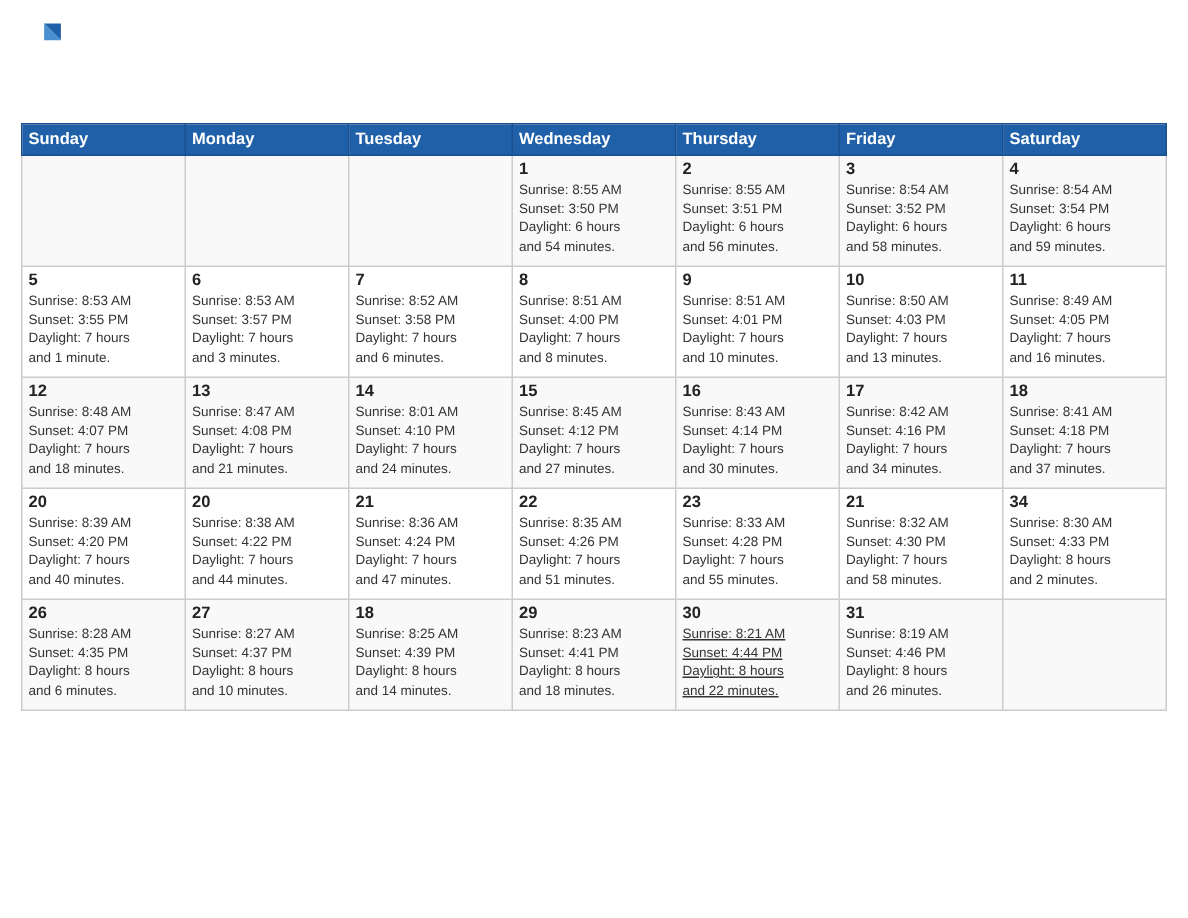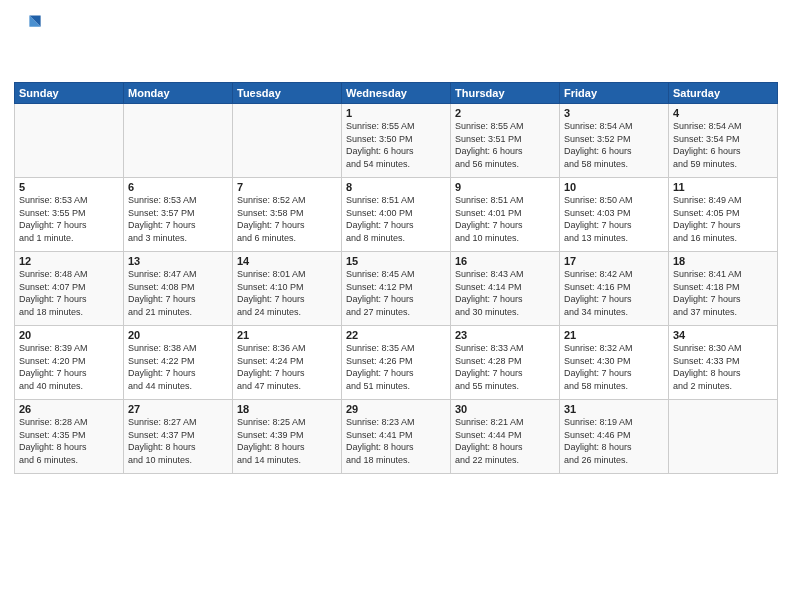--- a/index.html
+++ b/index.html
@@ -249,21 +249,21 @@
 Daylight: 8 hours
 and 10 minutes.</span></td>
           <td><span class="day-number">18</span><span class="day-detail" style="white-space: pre-line;">Sunrise: 8:25 AM
 Sunset: 4:39 PM
 Daylight: 8 hours
 and 14 minutes.</span></td>
           <td><span class="day-number">29</span><span class="day-detail" style="white-space: pre-line;">Sunrise: 8:23 AM
 Sunset: 4:41 PM
 Daylight: 8 hours
 and 18 minutes.</span></td>
-          <td><span class="day-number">30</span><span class="day-detail" style="white-space: pre-line;">Sunrise: 8:21 AM
+          <td><span class="day-number">30</span><span class="day-detail" style="white-space: pre-line; text-decoration: underline;">Sunrise: 8:21 AM
 Sunset: 4:44 PM
 Daylight: 8 hours
 and 22 minutes.</span></td>
           <td><span class="day-number">31</span><span class="day-detail" style="white-space: pre-line;">Sunrise: 8:19 AM
 Sunset: 4:46 PM
 Daylight: 8 hours
 and 26 minutes.</span></td>
           <td class="empty"></td>
         </tr>
       </tbody>

